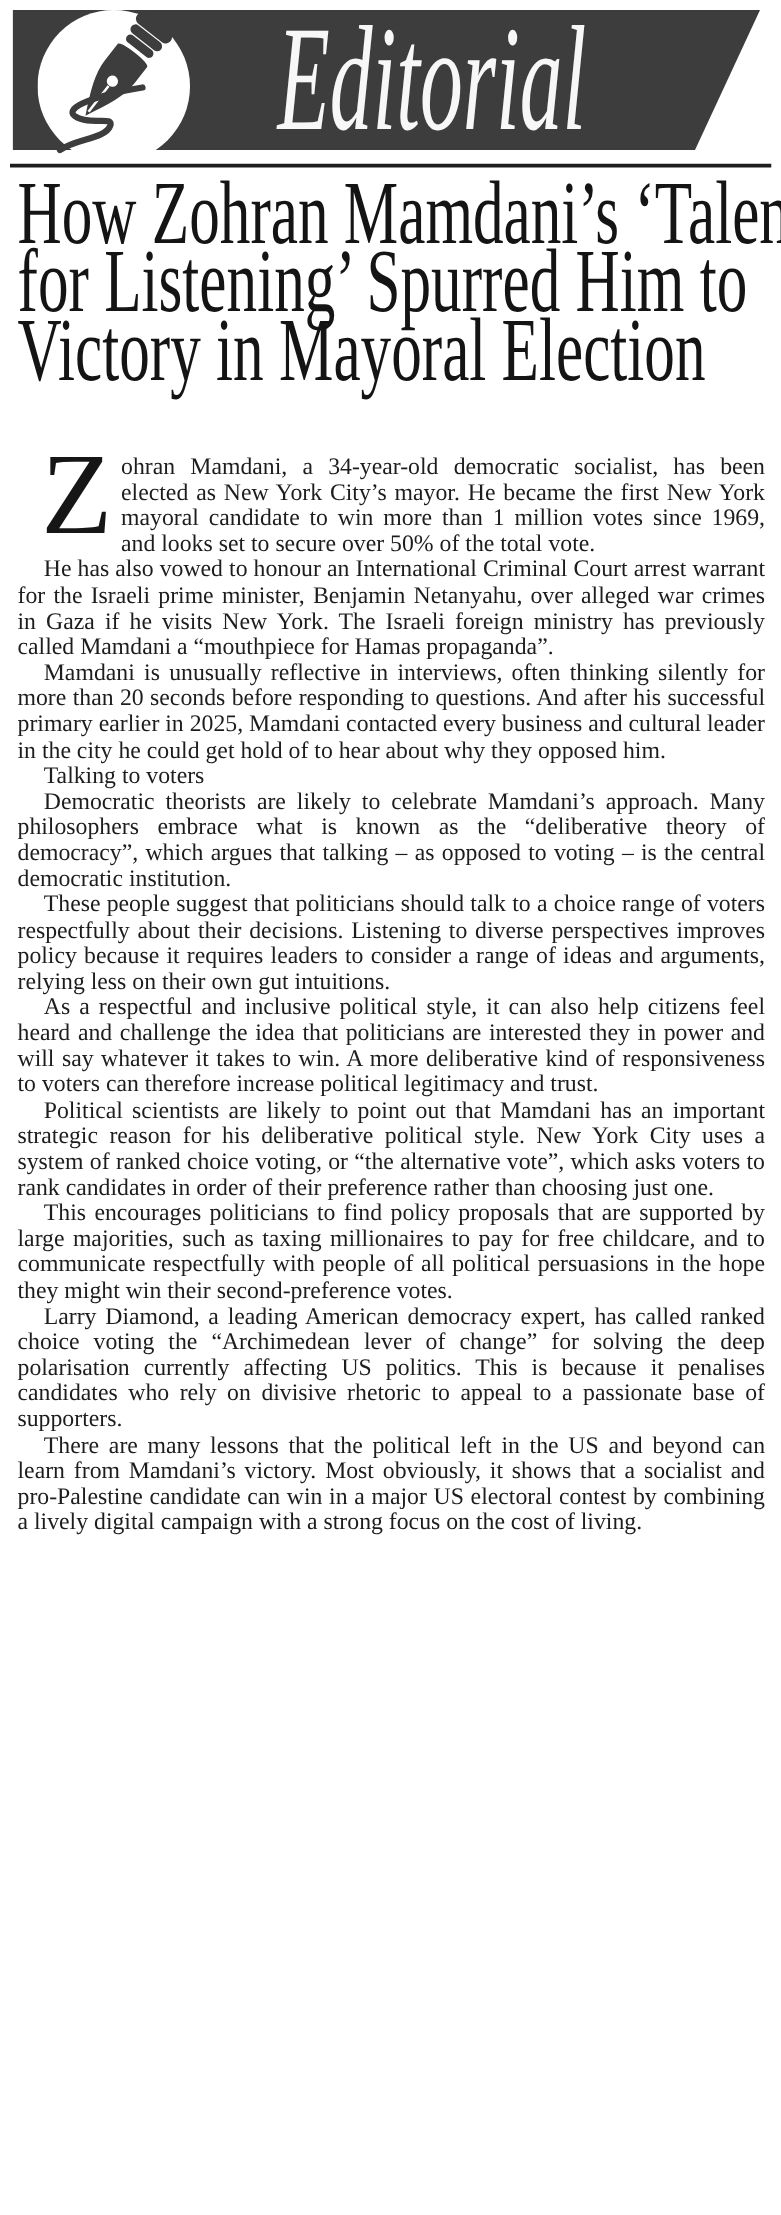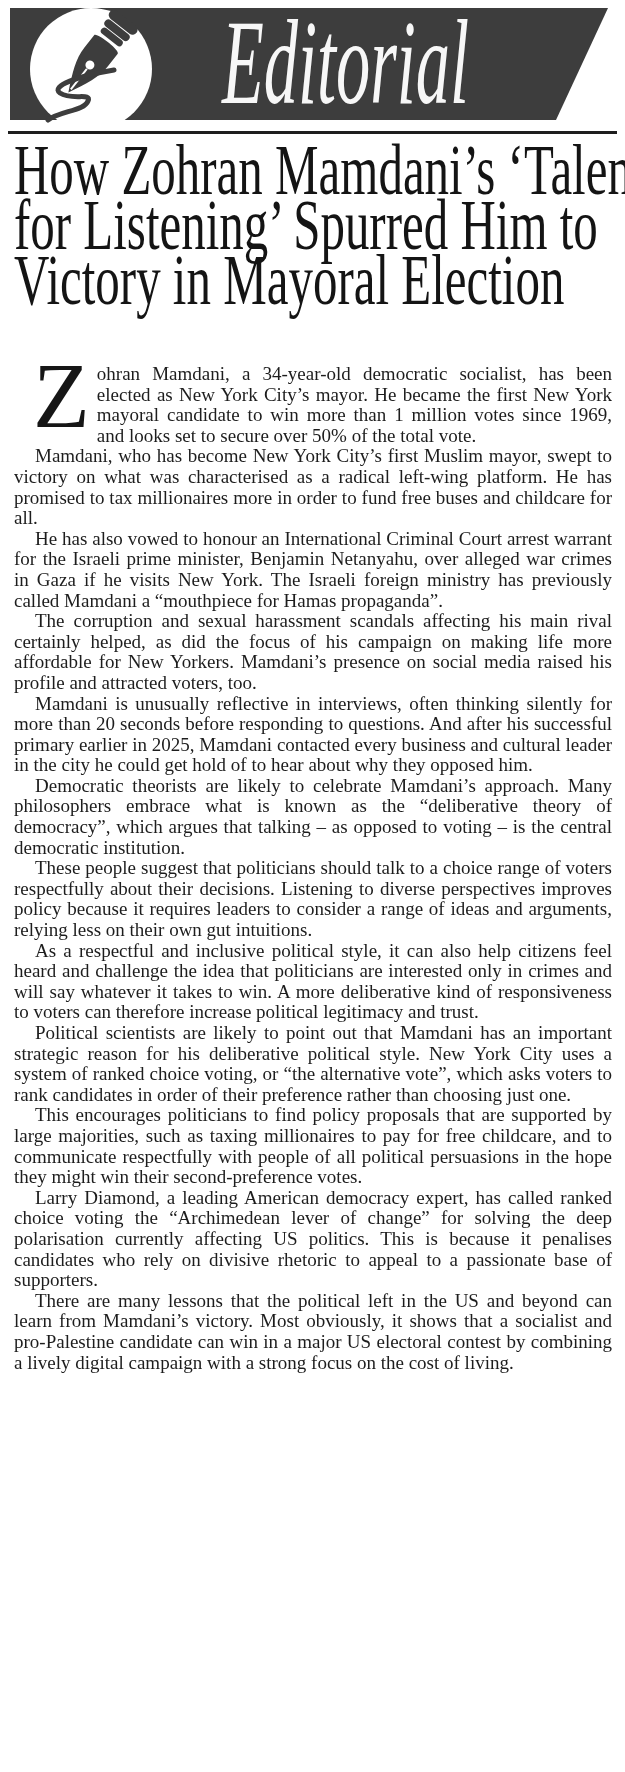--- a/index.html
+++ b/index.html
@@ -130,27 +130,26 @@
     <span class="hl-line">How Zohran Mamdani’s ‘Talent</span>
     <span class="hl-line">for Listening’ Spurred Him to</span>
     <span class="hl-line">Victory in Mayoral Election</span>
   </h1>
 
   <article class="article">
     <p class="lead">
       <span class="dropcap">Z</span><span>ohran Mamdani, a 34-year-old democratic socialist, has been elected as New York City’s mayor. He became the first New York mayoral candidate to win more than 1 million votes since 1969, and looks set to secure over 50% of the total vote.</span>
     </p>
     <div>
-        <p class="body-para">Mamdani, who has become New York City’s first Muslim mayor, swept to victory on what was characterised as a radical left-wing platform. He has promised to tax millionaires more in order to fund free buses and childcare for all.</p>
         <p class="body-para">He has also vowed to honour an International Criminal Court arrest warrant for the Israeli prime minister, Benjamin Netanyahu, over alleged war crimes in Gaza if he visits New York. The Israeli foreign ministry has previously called Mamdani a “mouthpiece for Hamas propaganda”.</p>
-        <p class="body-para">The corruption and sexual harassment scandals affecting his main rival certainly helped, as did the focus of his campaign on making life more affordable for New Yorkers. Mamdani’s presence on social media raised his profile and attracted voters, too.</p>
         <p class="body-para">Mamdani is unusually reflective in interviews, often thinking silently for more than 20 seconds before responding to questions. And after his successful primary earlier in 2025, Mamdani contacted every business and cultural leader in the city he could get hold of to hear about why they opposed him.</p>
+        <p class="subhead">Talking to voters</p>
         <p class="body-para">Democratic theorists are likely to celebrate Mamdani’s approach. Many philosophers embrace what is known as the “deliberative theory of democracy”, which argues that talking – as opposed to voting – is the central democratic institution.</p>
         <p class="body-para">These people suggest that politicians should talk to a choice range of voters respectfully about their decisions. Listening to diverse perspectives improves policy because it requires leaders to consider a range of ideas and arguments, relying less on their own gut intuitions.</p>
-        <p class="body-para">As a respectful and inclusive political style, it can also help citizens feel heard and challenge the idea that politicians are interested only in crimes and will say whatever it takes to win. A more deliberative kind of responsiveness to voters can therefore increase political legitimacy and trust.</p>
+        <p class="body-para">As a respectful and inclusive political style, it can also help citizens feel heard and challenge the idea that politicians are interested they in power and will say whatever it takes to win. A more deliberative kind of responsiveness to voters can therefore increase political legitimacy and trust.</p>
         <p class="body-para">Political scientists are likely to point out that Mamdani has an important strategic reason for his deliberative political style. New York City uses a system of ranked choice voting, or “the alternative vote”, which asks voters to rank candidates in order of their preference rather than choosing just one.</p>
         <p class="body-para">This encourages politicians to find policy proposals that are supported by large majorities, such as taxing millionaires to pay for free childcare, and to communicate respectfully with people of all political persuasions in the hope they might win their second-preference votes.</p>
         <p class="body-para">Larry Diamond, a leading American democracy expert, has called ranked choice voting the “Archimedean lever of change” for solving the deep polarisation currently affecting US politics. This is because it penalises candidates who rely on divisive rhetoric to appeal to a passionate base of supporters.</p>
         <p class="body-para">There are many lessons that the political left in the US and beyond can learn from Mamdani’s victory. Most obviously, it shows that a socialist and pro-Palestine candidate can win in a major US electoral contest by combining a lively digital campaign with a strong focus on the cost of living.</p>
       </div>
   </article>
 
 </div>
 
 </body></html>

